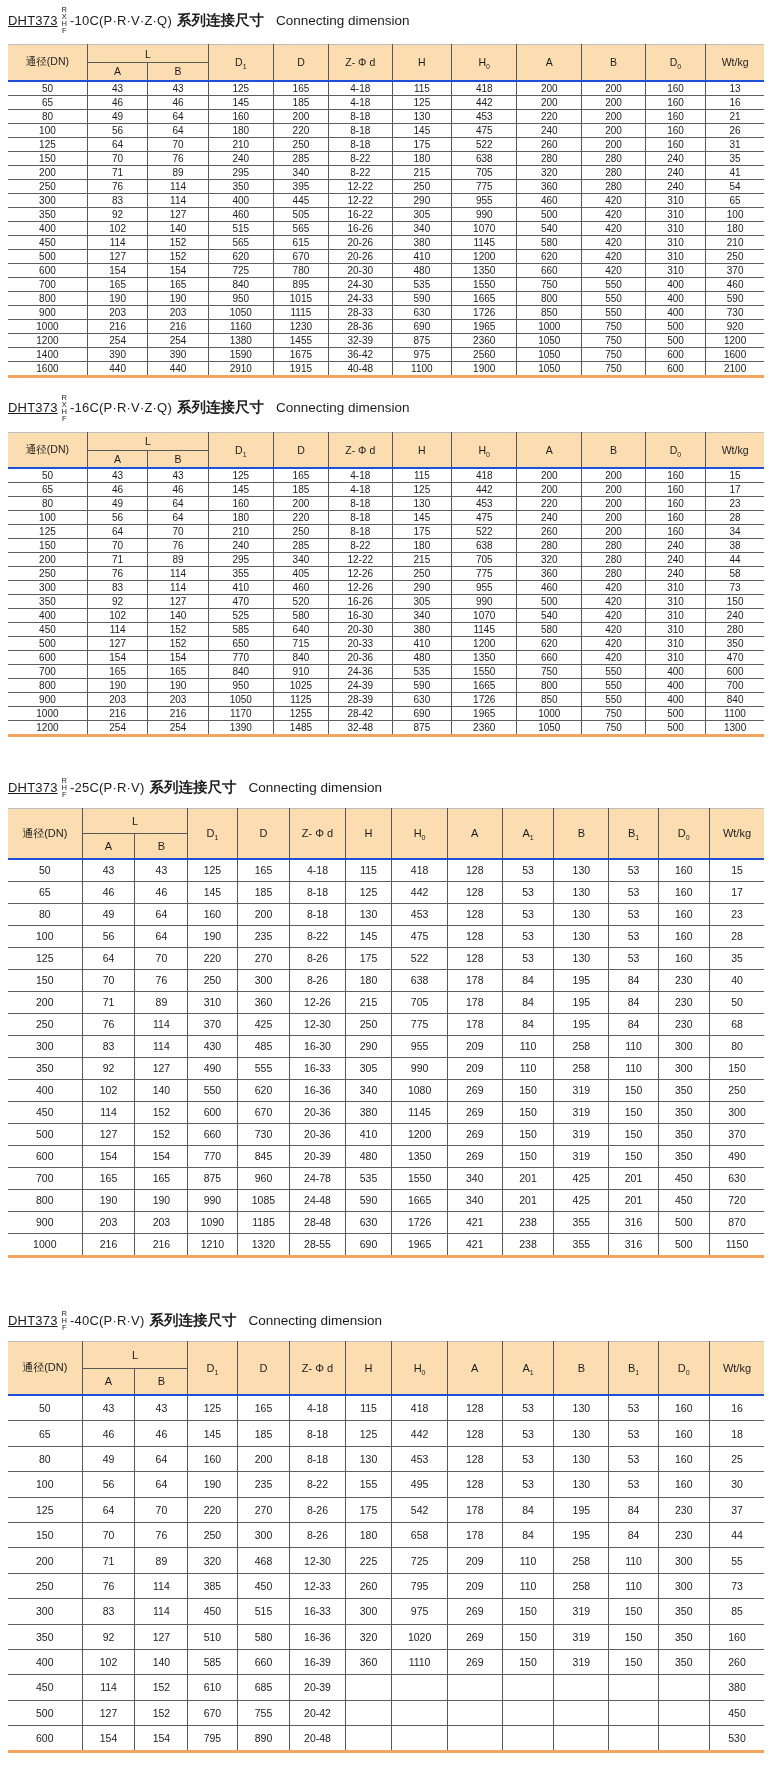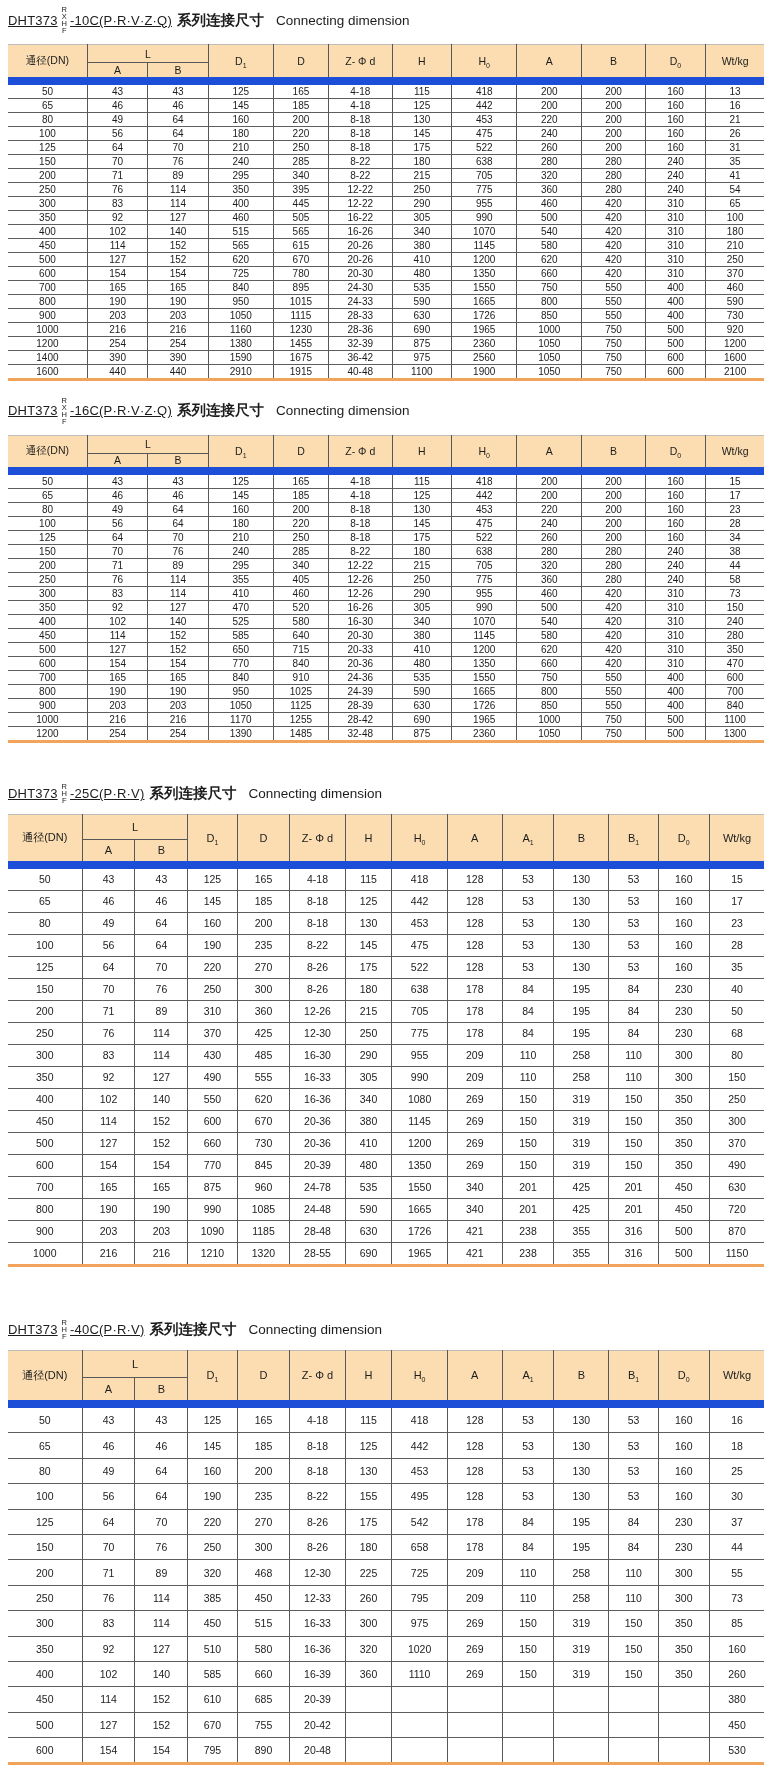--- a/index.html
+++ b/index.html
@@ -7,33 +7,33 @@
   .page { padding:6px 12px 4px 8px; box-sizing:border-box; }
 
   .table-block { margin:0; }
   .gap-s { margin-top:16px; }
   .gap-m { margin-top:40px; }
   .gap-l { margin-top:52px; }
 
   .tbl-title { display:flex; align-items:center; font-size:13px; margin:0 0 10px 0; white-space:nowrap; }
   .tbl-title .model { letter-spacing:0.2px;text-decoration:underline; }
   .tbl-title .stack { display:flex; flex-direction:column; align-items:center; font-size:7.5px; line-height:7px; margin:0 3px 0 4px; }
-  .tbl-title .spec { letter-spacing:0.2px;text-decoration:underline; }
+  .tbl-title .spec { letter-spacing:0.2px; }
   .tbl-title .cn { font-weight:bold; font-size:14.5px; margin-left:5px; }
   .tbl-title .en { margin-left:12px; font-size:13.5px; }
 
   table { border-collapse:collapse; width:100%; table-layout:fixed; }
   th, td { text-align:center; vertical-align:middle; padding:0 1px;
            border-left:1px solid #585858; border-right:1px solid #585858; overflow:hidden; }
   tr > *:first-child { border-left:none; }
   tr > *:last-child  { border-right:none; }
 
   thead th { background:#fbddb1; font-weight:normal; }
   thead tr:first-child th { border-top:1px solid #bdbdbd; }
-  thead tr:last-child th, thead th[rowspan] { border-bottom:8px solid #1d4ed8;margin-left:16px; }
+  thead tr:last-child th, thead th[rowspan] { border-bottom:2px solid #1d4ed8;margin-left:16px; }
   th.l-group { border-bottom:1px solid #585858 !important; }
 
   tbody td { border-top:1px solid #5e5e5e; }
   tbody tr:last-child td { border-bottom:3px solid #f2a45c; }
 
   sub { font-size:7px; vertical-align:sub; line-height:0; }
 
   
   .t-compact thead tr { height:18px; }
   .t-compact thead th { font-size:10.5px; }

